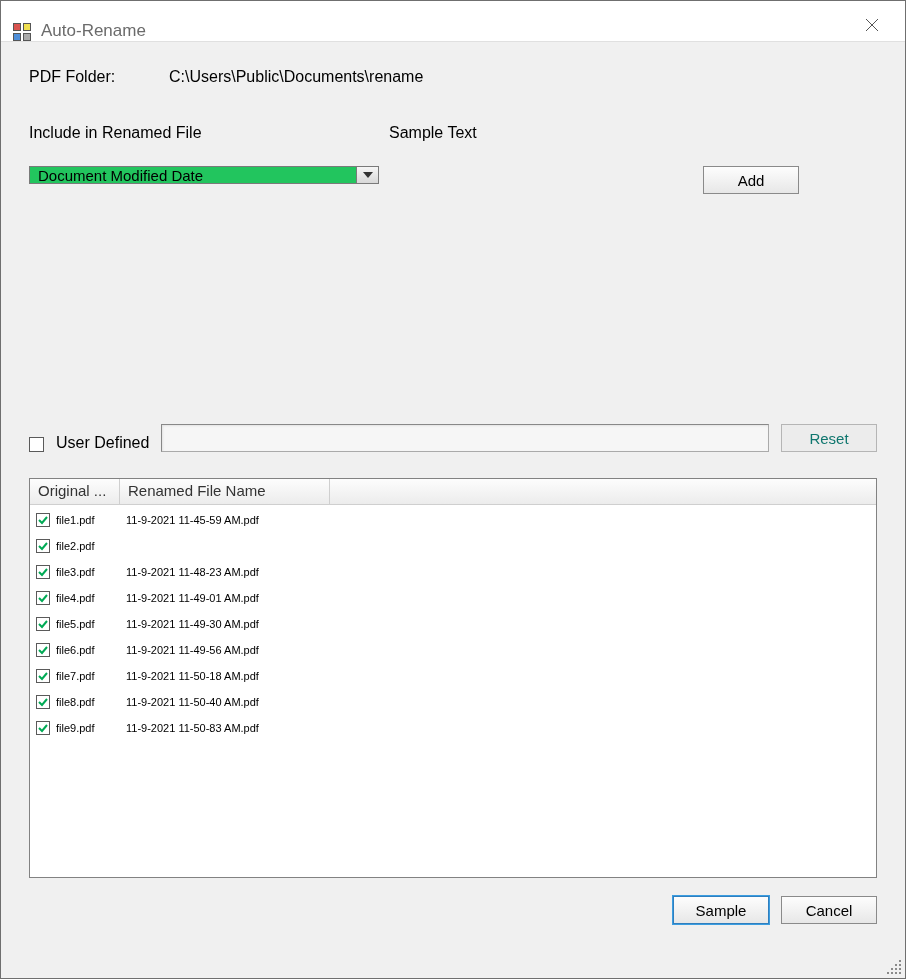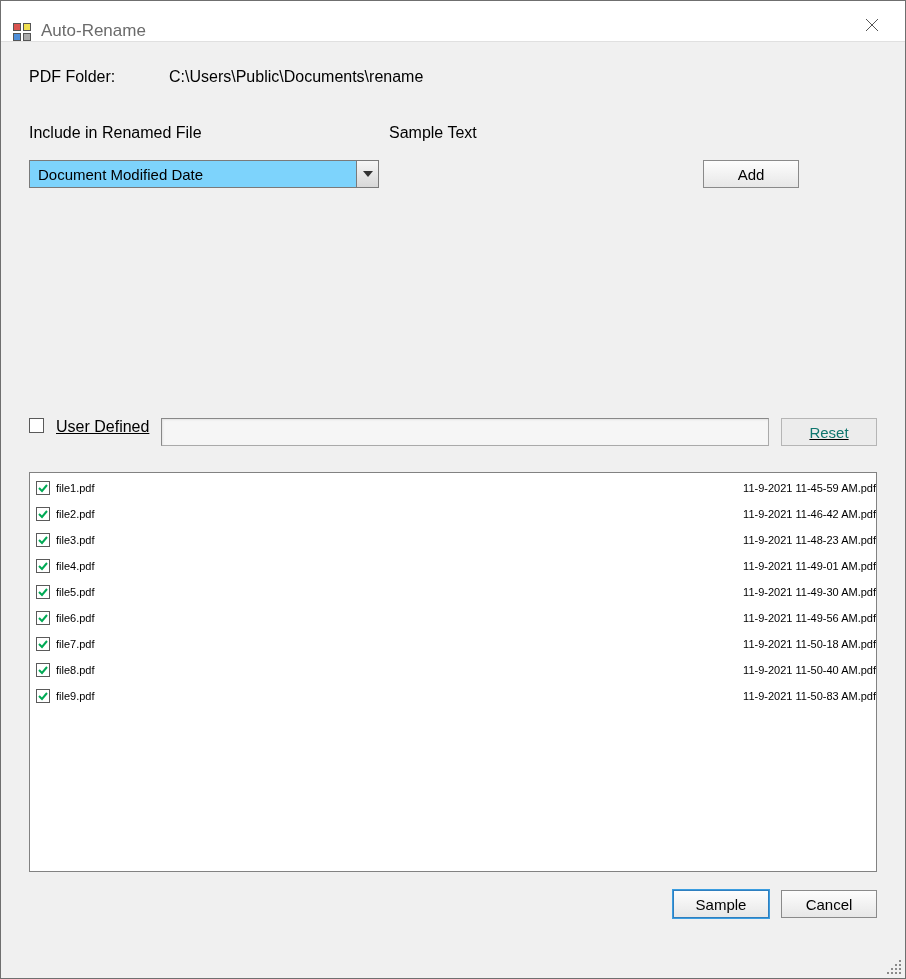--- a/index.html
+++ b/index.html
@@ -57,25 +57,25 @@
     border-top:1px solid #e0e0e0;
     padding: 26px 28px 18px 28px;
     position:relative;
     display:flex;
     flex-direction:column;
   }
   .row { display:flex; align-items:center; }
   .lbl { color:#000; font-size:16px; }
   .folder-row { margin-bottom: 38px; }
   .folder-row .lbl-key { width:140px; }
-  .include-labels { display:flex; margin-bottom:18px; }
+  .include-labels { display:flex; margin-bottom:24px; }
   .include-labels .col1 { width:360px; }
   .select-wrap {
-    position:relative; width:350px; height:28px;
-    background:#7dd3fc; border:1px solid #7a7a7a;
+    position:relative; width:350px; height:18px;
+    background:#22c55e; border:1px solid #7a7a7a;
     display:flex; align-items:center;
   }
   .select-wrap .sel-text { flex:1; padding:0 8px; font-size:15px; }
   .select-wrap .sel-btn {
     width:22px; height:100%;
     background:linear-gradient(#f6f6f6,#d8d8d8);
     border-left:1px solid #7a7a7a;
     display:flex; align-items:center; justify-content:center;
     cursor:pointer;
   }
@@ -91,24 +91,23 @@
   .btn.primary {
     box-shadow:0 0 0 1px #3b9de0;
     border:1px solid #2f7fbf;
   }
   .btn[disabled] { color:#0f766e; background:#ececec; border-color:#b5b5b5; cursor:default; }
   .add-row { display:flex; }
   .add-row .spacer-middle { flex:1; }
   .add-row .btn { margin-right:78px;margin-left:7px; }
 
   .userdef-row {
-    display:flex; align-items:flex-start; gap:12px;
+    display:flex; align-items:flex-end; gap:12px;
     margin-top: 230px;
     margin-bottom: 26px;
-    text-decoration: underline;
   }
   .chk {
     width:15px; height:15px;
     border:1px solid #5a5a5a;
     background:#fff;
     display:inline-block;
     cursor:pointer;
   }
   .userdef-input {
     flex:1; height:28px;
@@ -145,21 +144,21 @@
   .lv-row .chkcell { width:20px; display:flex; align-items:center; }
   .lv-row .chkbox {
     width:14px; height:14px;
     border:1px solid #5a5a5a;
     background:#fff;
     display:flex; align-items:center; justify-content:center;
     cursor:pointer;
   }
   .lv-row .chkbox svg { width:10px; height:10px; }
   .lv-row .c1 { width:70px; padding-right:6px; white-space:nowrap; }
-  .lv-row .c2 { flex:1; white-space:nowrap;text-align:right; }
+  .lv-row .c2 { flex:1; white-space:nowrap; }
   .footer {
     display:flex; justify-content:flex-end; gap:12px;
     padding-top:18px;
   }
   .resize-grip {
     position:absolute; right:2px; bottom:2px;
     width:18px; height:18px;
   }
   .resize-grip svg { width:18px; height:18px; }
 </style>
@@ -209,20 +208,25 @@
     </div>
 
     <div class="userdef-row">
       <span class="chk"></span>
       <span class="lbl">User Defined</span>
       <div class="userdef-input" value=""></div>
       <button class="btn" disabled="">Reset</button>
     </div>
 
     <div class="listview">
+      <div class="lv-header">
+        <div class="col c1">Original ...</div>
+        <div class="col c2">Renamed File Name</div>
+        <div class="col c3"></div>
+      </div>
       <div class="lv-body" id="lv-body">
           <div class="lv-row">
             <span class="chkcell">
               <span class="chkbox">
                 <svg viewBox="0 0 10 10">
                   <polyline points="1,5 4,8 9,2" fill="none" stroke="#0a5" stroke-width="2"></polyline>
                 </svg>
               </span>
             </span>
             <span class="c1">file1.pdf</span>
@@ -230,21 +234,20 @@
           </div>
           <div class="lv-row">
             <span class="chkcell">
               <span class="chkbox">
                 <svg viewBox="0 0 10 10">
                   <polyline points="1,5 4,8 9,2" fill="none" stroke="#0a5" stroke-width="2"></polyline>
                 </svg>
               </span>
             </span>
             <span class="c1">file2.pdf</span>
-            <span class="c2">11-9-2021 11-46-42 AM.pdf</span>
           </div>
           <div class="lv-row">
             <span class="chkcell">
               <span class="chkbox">
                 <svg viewBox="0 0 10 10">
                   <polyline points="1,5 4,8 9,2" fill="none" stroke="#0a5" stroke-width="2"></polyline>
                 </svg>
               </span>
             </span>
             <span class="c1">file3.pdf</span>

